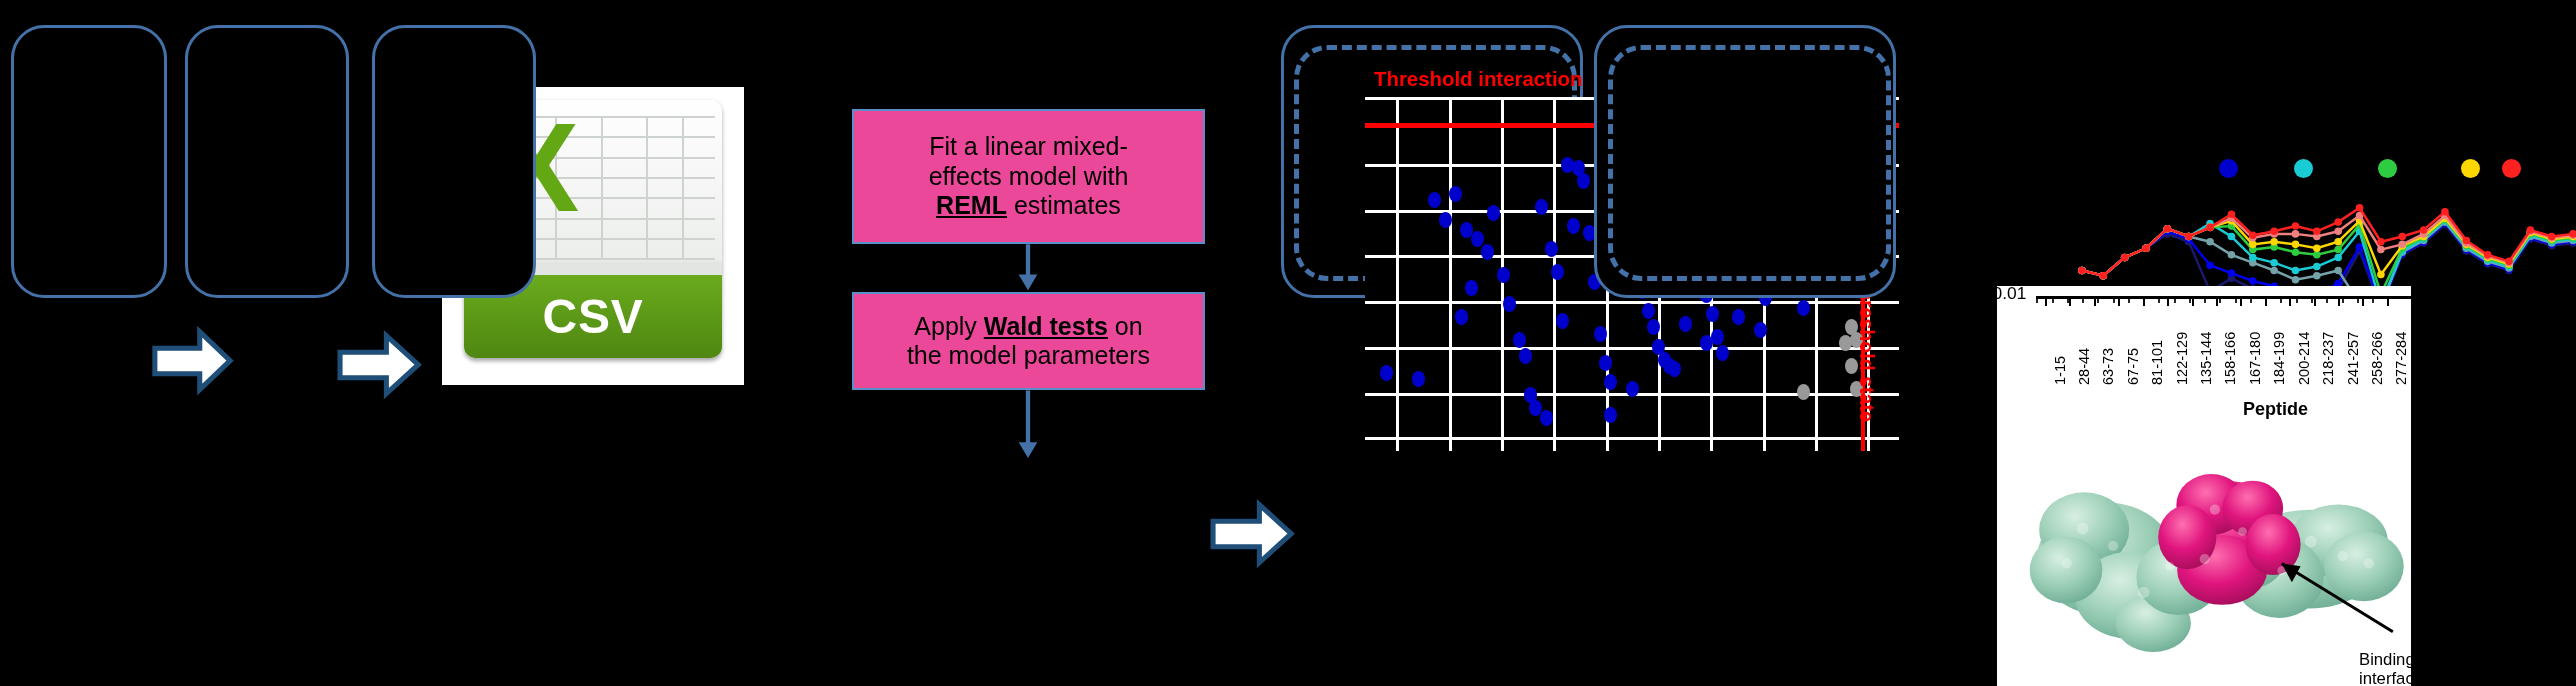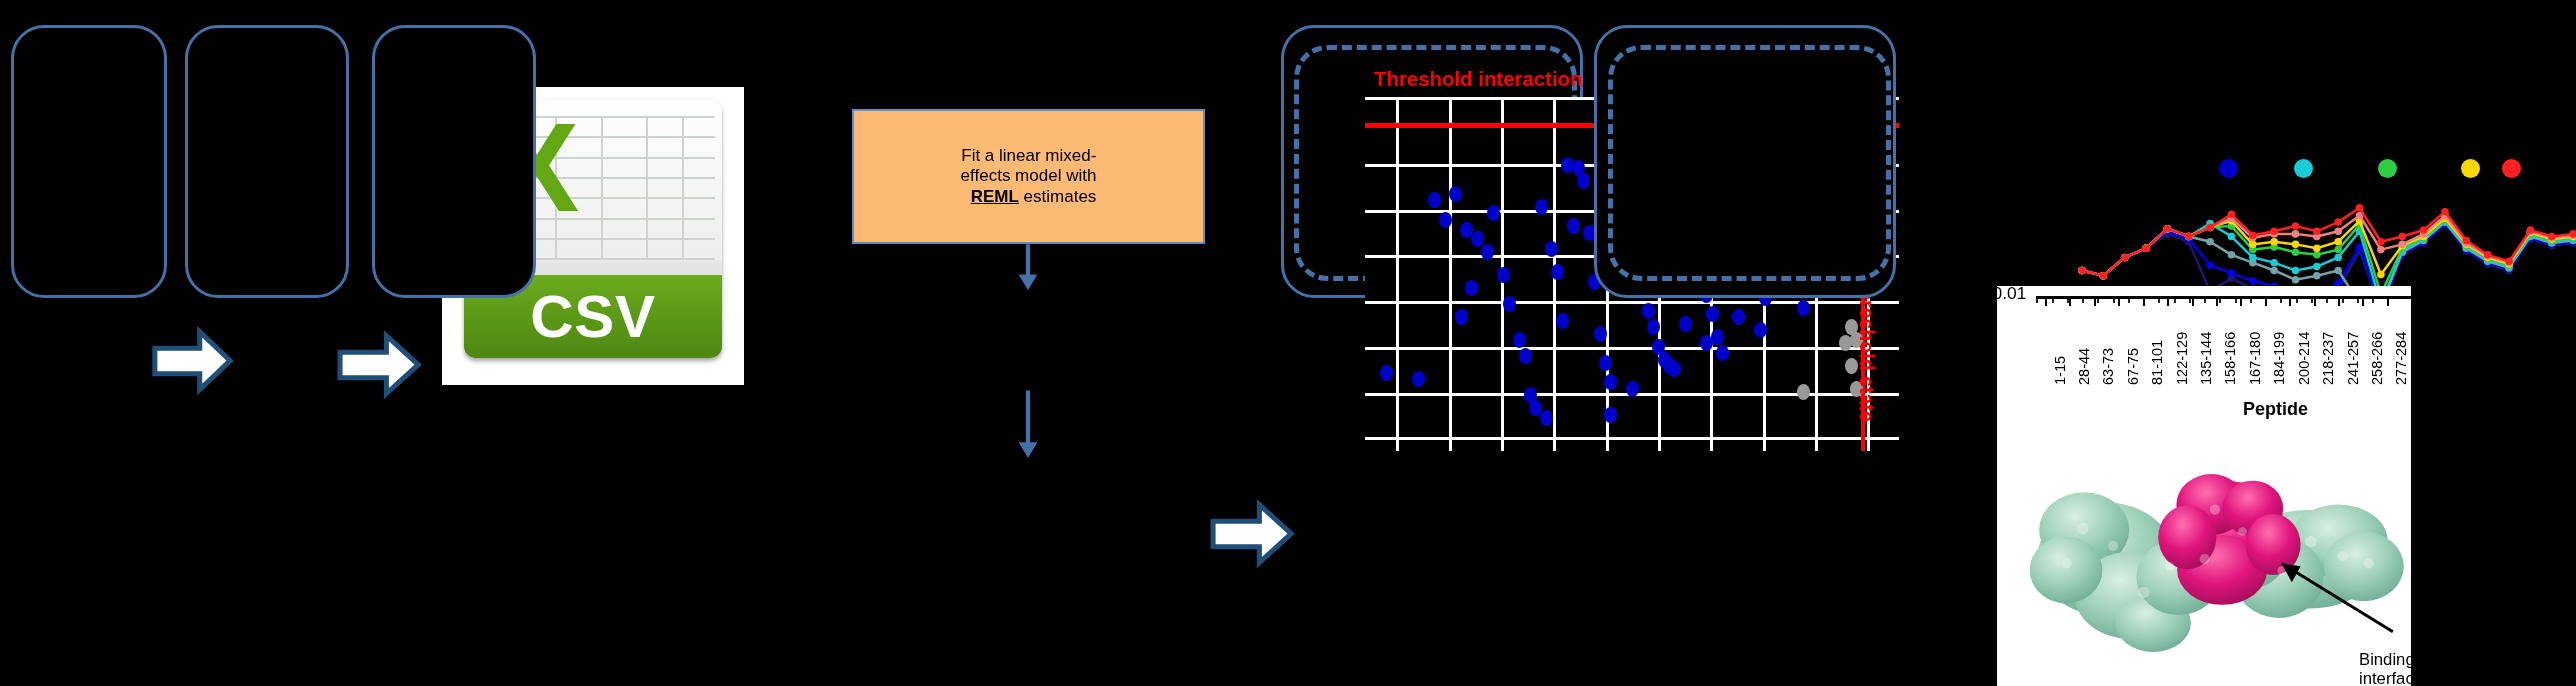--- a/index.html
+++ b/index.html
@@ -4,23 +4,23 @@
 <style>
   html,body{margin:0;padding:0;background:#000;}
   body{width:2576px;height:687px;overflow:hidden;font-family:"Liberation Sans",sans-serif;}
   #stage{position:relative;width:2576px;height:687px;background:#000;}
 
   
   .panel{position:absolute;border:3.6px solid #4472a8;border-radius:33px;background:#000;box-sizing:border-box;}
   .panel.dashed{border-style:dashed;border-width:5.1px;}
 
   
-  .procbox{position:absolute;background:#fdba74;border:2.2px solid #5b8fc9;box-sizing:border-box;
-           display:flex;align-items:center;justify-content:center;text-align:right;
-           color:#000;font-size:17px;line-height:1.18;padding:4.4px 7.3px;}
+  .procbox{position:absolute;background:#ec4899;border:2.2px solid #5b8fc9;box-sizing:border-box;
+           display:flex;align-items:center;justify-content:center;text-align:center;
+           color:#000;font-size:25px;line-height:1.18;padding:4.4px 7.3px;}
   .procbox b{font-weight:bold;text-decoration:underline;}
 
   
   .blockarrow{position:absolute;}
 
   
   .vconn{position:absolute;}
 
   
   .csvwrap{position:absolute;background:#ffffff;box-sizing:border-box;}
@@ -82,21 +82,21 @@
         <i style="left:45px;top:16px;width:1.5px;height:142px;"></i>
         <i style="left:91px;top:16px;width:1.5px;height:142px;"></i>
         <i style="left:137px;top:16px;width:1.5px;height:142px;"></i>
         <i style="left:182px;top:16px;width:1.5px;height:142px;"></i>
         <i style="left:7.3px;top:97px;width:1.5px;height:61px;"></i>
         <i style="left:26px;top:97px;width:1.5px;height:61px;"></i>
         <i style="left:218px;top:16px;width:1.5px;height:142px;"></i>
       </div>
       <div class="csvx" style="left:30.5px;top:4.4px;font-size:127px;">X</div>
       <div class="csvband">
-        <span style="font-size:60px;">CSV</span>
+        <span style="font-size:48px;">CSV</span>
       </div>
     </div>
   </div>
 
   <svg class="blockarrow" style="left:334px;top:327px;width:91px;height:76px" viewBox="0 0 125 105">
     <polygon points="8,35 72,35 72,12 116,52 72,92 72,70 8,70" fill="#ffffff" stroke="#1f4e79" stroke-width="7" stroke-linejoin="miter"></polygon>
   </svg>
 
   <div class="panel" style="left:372px;top:25.4px;width:164px;height:273px;"></div>
 
@@ -104,20 +104,25 @@
     <div>
       Fit a linear mixed-<br>effects model with<br><b>REML</b> estimates
     </div>
   </div>
 
   <svg class="vconn" style="left:1010px;top:244px;width:36px;height:48px" viewBox="0 0 50 66">
     <line x1="25" y1="0" x2="25" y2="44" stroke="#4472a8" stroke-width="6"></line>
     <polygon points="12,42 38,42 25,64" fill="#4472a8"></polygon>
   </svg>
 
+  <div class="procbox" style="left:852px;top:292px;width:353px;height:98px;">
+    <div>
+      Apply <b>Wald tests</b> on<br>the model parameters
+    </div>
+  </div>
 
   <svg class="vconn" style="left:1010px;top:390px;width:36px;height:70px" viewBox="0 0 50 96">
     <line x1="25" y1="0" x2="25" y2="74" stroke="#4472a8" stroke-width="6"></line>
     <polygon points="12,72 38,72 25,94" fill="#4472a8"></polygon>
   </svg>
 
 
   <svg class="blockarrow" style="left:1207px;top:496px;width:91px;height:76px" viewBox="0 0 125 105">
     <polygon points="8,35 72,35 72,12 116,52 72,92 72,70 8,70" fill="#ffffff" stroke="#1f4e79" stroke-width="7" stroke-linejoin="miter"></polygon>
   </svg>

